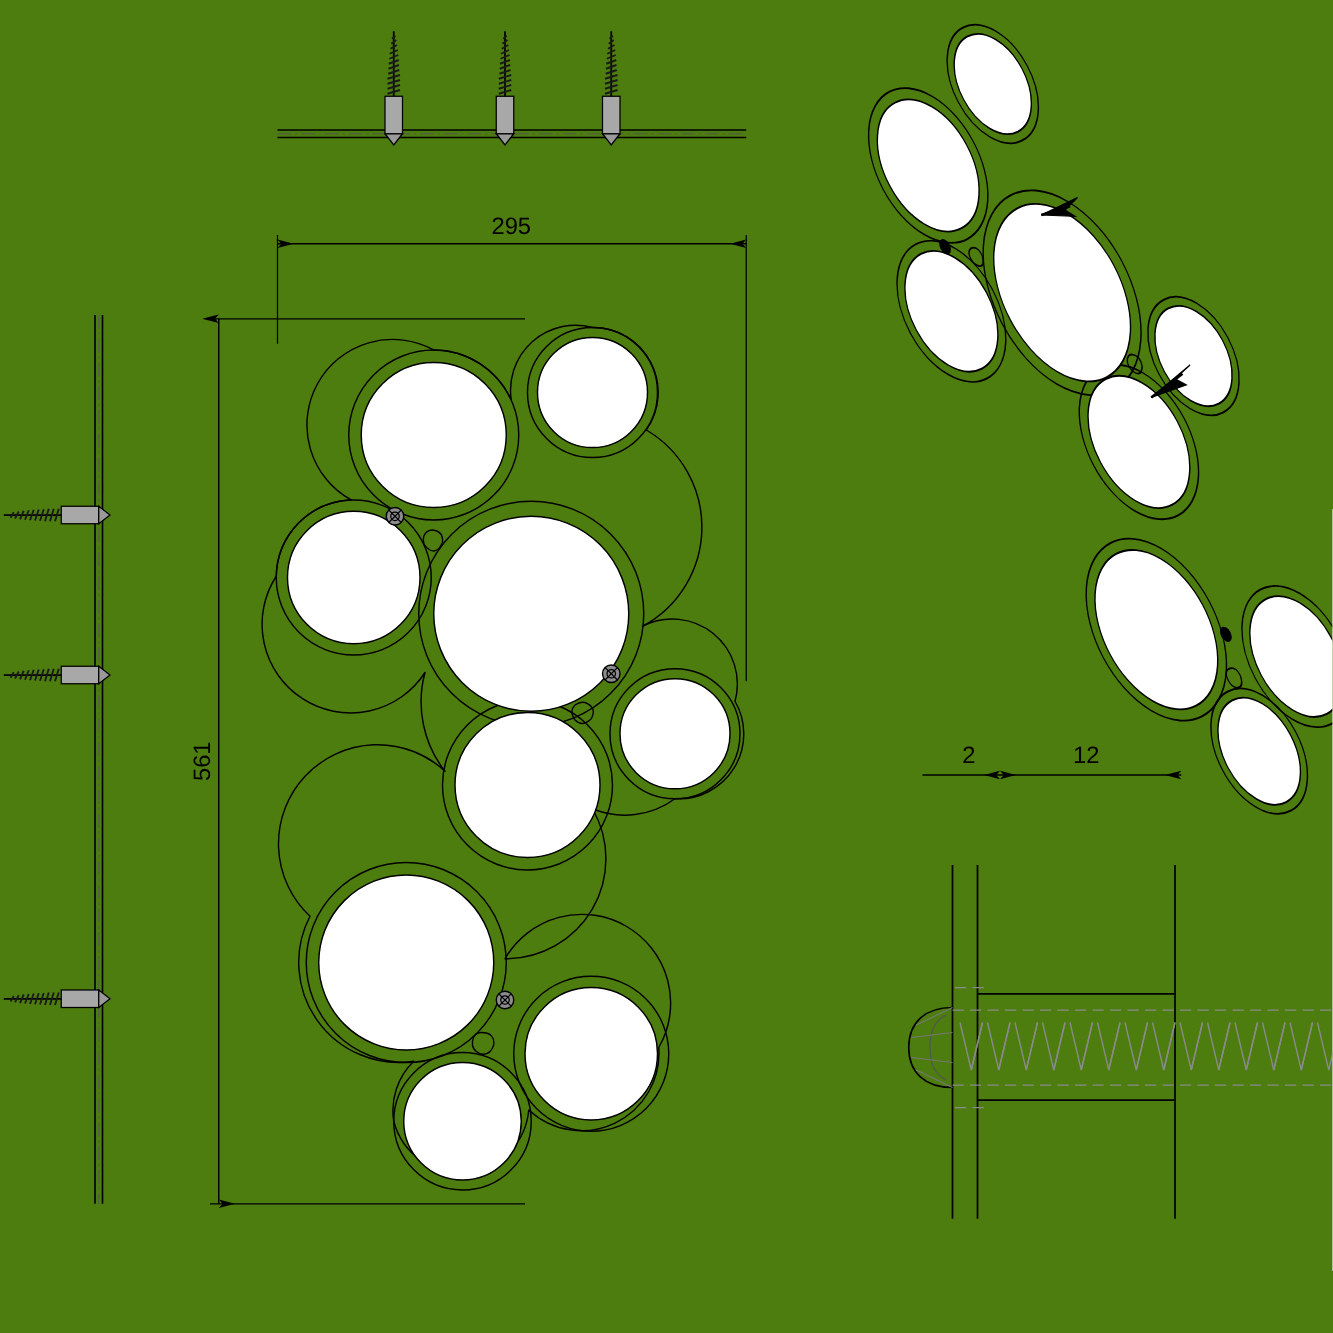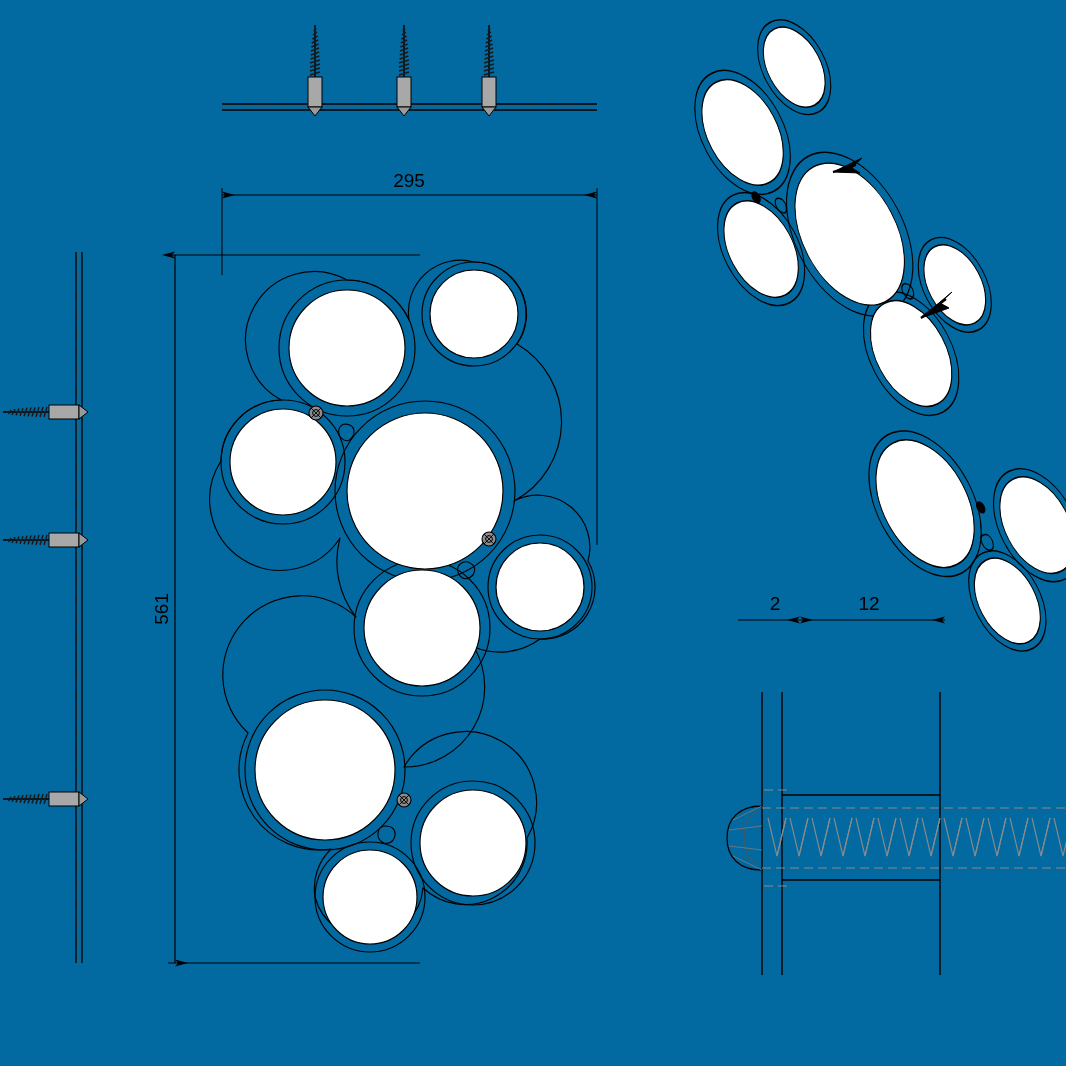--- a/index.html
+++ b/index.html
@@ -1,17 +1,17 @@
 <!DOCTYPE html>
 <html><head>
 <meta charset="utf-8">
 <style>
   html,body{margin:0;padding:0;background:#ffffff;}
   body{width:1066px;height:1066px;overflow:hidden;font-family:"Liberation Sans",sans-serif;}
-  #sheet{position:relative;width:1066px;height:1066px;background:#0369a1;}
+  #sheet{position:relative;width:1066px;height:1066px;background:#4d7c0f;}
   svg{display:block;}
   .dimtext{font-family:"Liberation Sans",sans-serif;font-size:19px;fill:#000;}
 </style>
 </head>
 <body>
 
 <div id="sheet">
 <svg width="1066" height="1066" viewBox="0 0 1066 1066">
 
   <defs>

